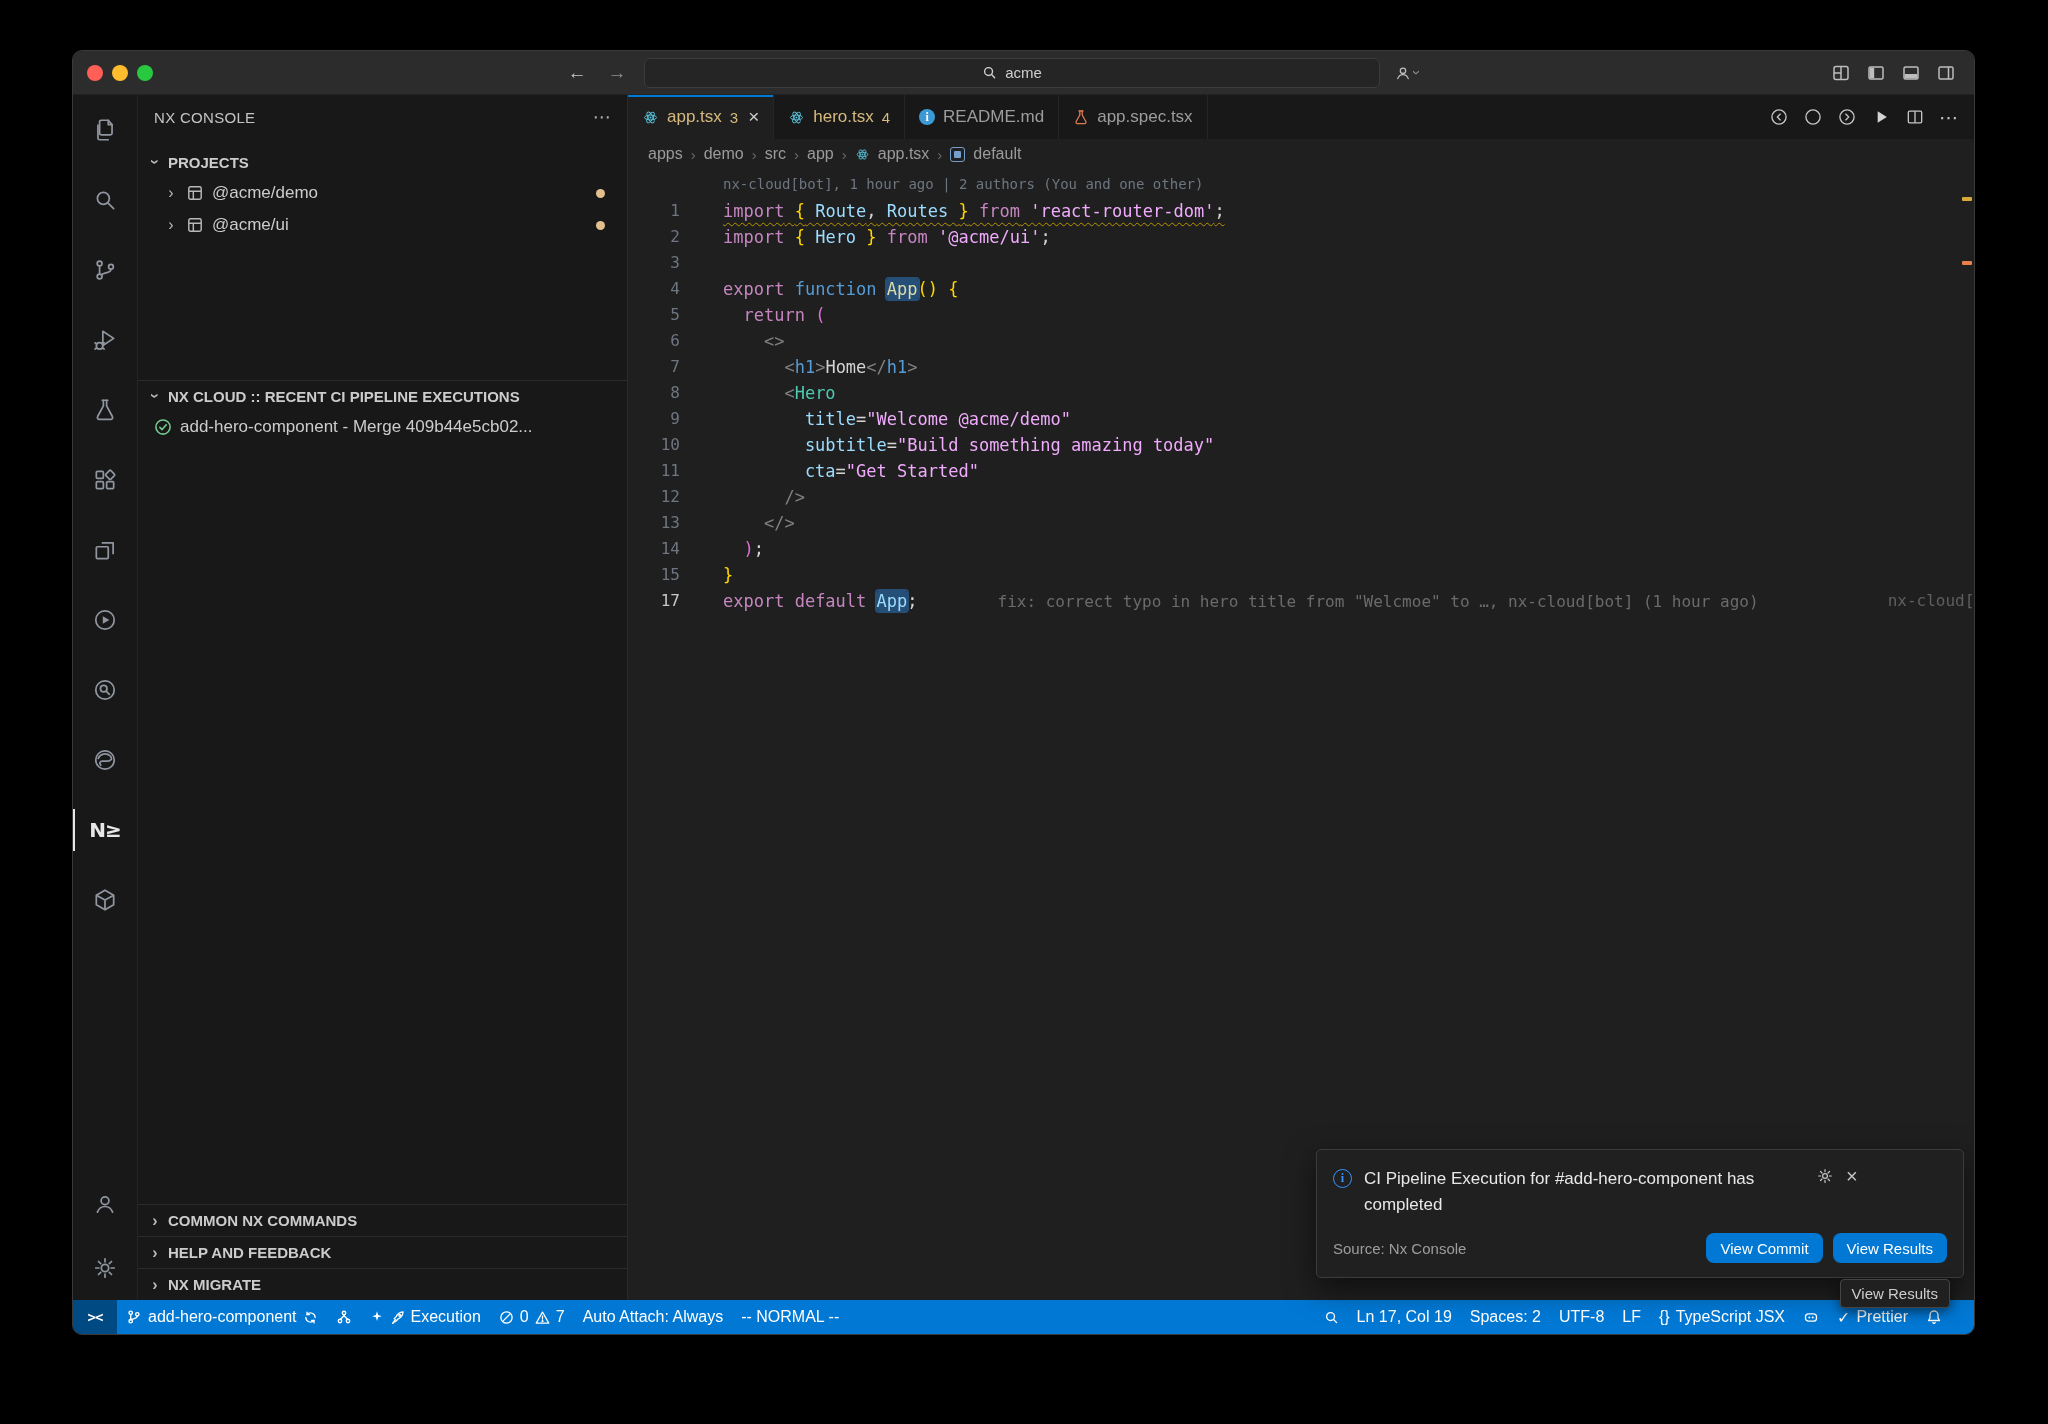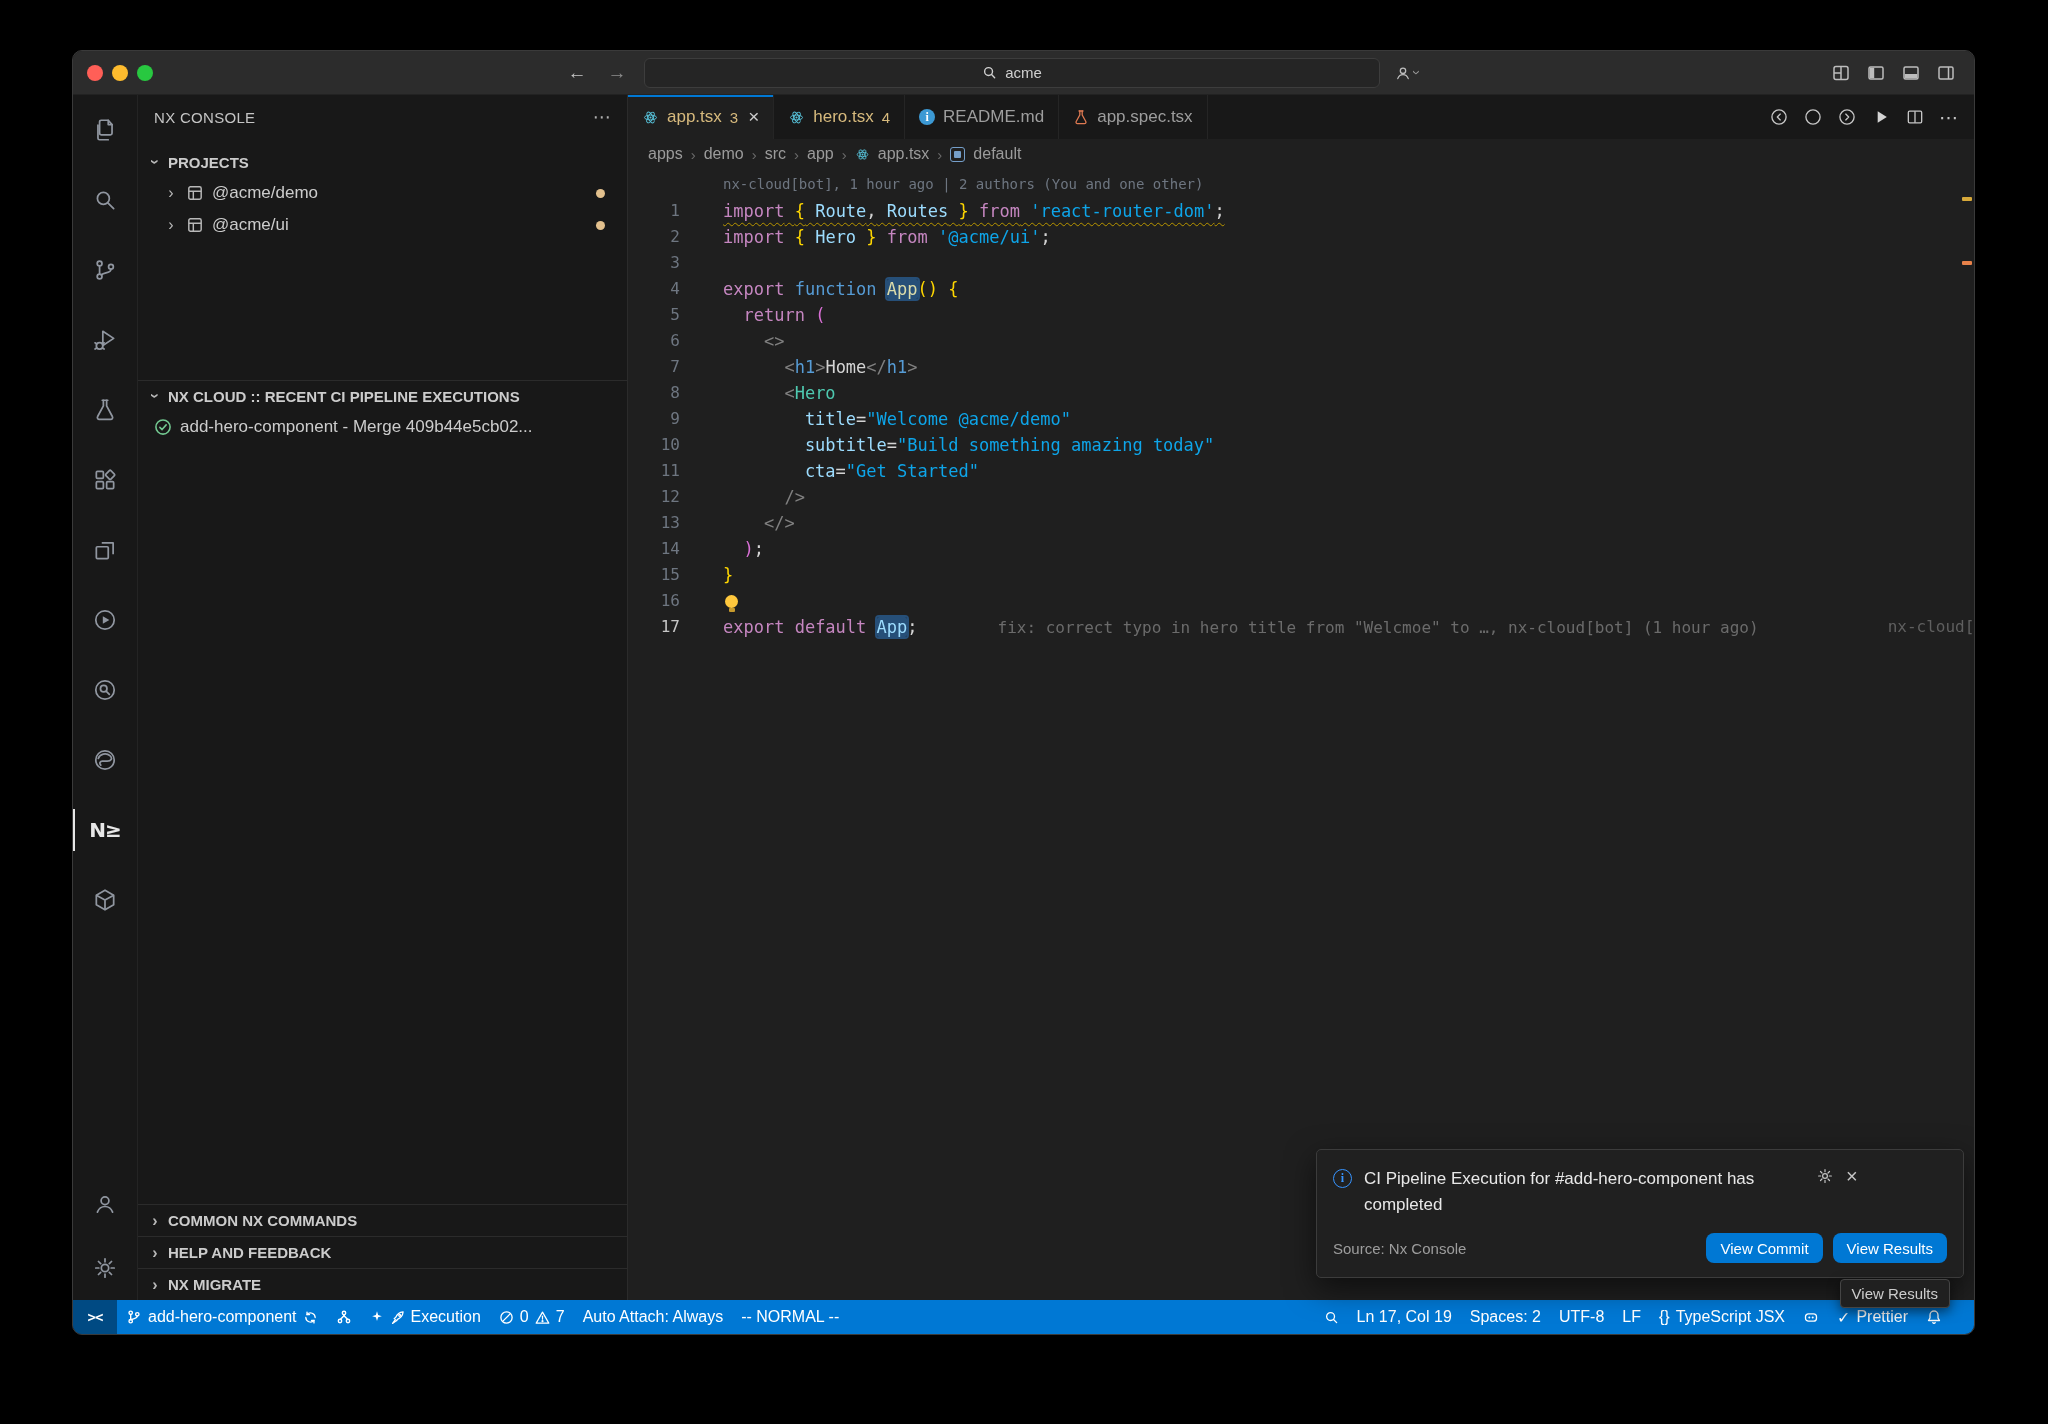--- a/index.html
+++ b/index.html
@@ -74,21 +74,21 @@
   .sym-default::after{content:"";position:absolute;left:3px;top:3px;right:3px;bottom:3px;background:#759fca;border-radius:1px;}
   
   .code{flex:1;min-height:0;position:relative;overflow:hidden;background:#1f1f1f;padding-top:4px;
     font-family:"DejaVu Sans Mono",monospace;font-size:17px;}
   .blame-head{height:22px;line-height:22px;margin:0 0 3px 95px;color:#6e7681;font-size:14px;white-space:pre;}
   .code-line{display:flex;height:26px;line-height:26px;position:relative;white-space:pre;}
   .ln{width:52px;flex:none;text-align:right;color:#6e7681;font-size:16px;}
   .ln.active{color:#c6c6c6;}
   .lc{padding-left:43px;}
   .lc.sq{text-decoration-line:underline;text-decoration-style:wavy;text-decoration-color:#b89500;text-decoration-thickness:1px;text-underline-offset:5px;}
-  .tk-kw{color:#c586c0}.tk-kwb{color:#569cd6}.tk-id{color:#9cdcfe}.tk-fn{color:#dcdcaa}.tk-str{color:#0ea5e9}
+  .tk-kw{color:#c586c0}.tk-kwb{color:#569cd6}.tk-id{color:#9cdcfe}.tk-fn{color:#dcdcaa}.tk-str{color:#f0abfc}
   .tk-tag{color:#569cd6}.tk-comp{color:#4ec9b0}.tk-pn{color:#808080}.tk-fg{color:#d4d4d4}
   .tk-b1{color:#ffd700}.tk-b2{color:#da70d6}
   .tk-hl{background:#264f78;box-shadow:0 0 0 2px #264f78;border-radius:2px;}
   .inline-blame{color:#6b6b6b;margin-left:80px;font-size:16px;}
   .inline-blame-right{position:absolute;right:-10px;top:0;color:#5f5f5f;font-size:16px;}
   .lightbulb{display:inline-block;width:13px;height:13px;border-radius:50%;background:#ffc83d;margin-left:2px;position:relative;top:1px;}
   .lightbulb::after{content:"";position:absolute;left:3.5px;bottom:-4px;width:6px;height:4px;background:#c79a2d;border-radius:1px;}
   .ovr-mark{position:absolute;right:2px;width:10px;height:4px;border-radius:1px;}
   
   .statusbar{height:34px;flex:none;background:var(--accent,#0078d4);display:flex;align-items:center;color:#fff;font-size:16px;}
@@ -443,21 +443,20 @@
               <div class="code-line"><span class="ln">6</span><span class="lc"><span class="tk-pn">    &lt;&gt;</span></span></div>
               <div class="code-line"><span class="ln">7</span><span class="lc"><span class="tk-pn">      &lt;</span><span class="tk-tag">h1</span><span class="tk-pn">&gt;</span><span class="tk-fg">Home</span><span class="tk-pn">&lt;/</span><span class="tk-tag">h1</span><span class="tk-pn">&gt;</span></span></div>
               <div class="code-line"><span class="ln">8</span><span class="lc"><span class="tk-pn">      &lt;</span><span class="tk-comp">Hero</span></span></div>
               <div class="code-line"><span class="ln">9</span><span class="lc"><span class="tk-id">        title</span><span class="tk-fg">=</span><span class="tk-str">"Welcome @acme/demo"</span></span></div>
               <div class="code-line"><span class="ln">10</span><span class="lc"><span class="tk-id">        subtitle</span><span class="tk-fg">=</span><span class="tk-str">"Build something amazing today"</span></span></div>
               <div class="code-line"><span class="ln">11</span><span class="lc"><span class="tk-id">        cta</span><span class="tk-fg">=</span><span class="tk-str">"Get Started"</span></span></div>
               <div class="code-line"><span class="ln">12</span><span class="lc"><span class="tk-pn">      /&gt;</span></span></div>
               <div class="code-line"><span class="ln">13</span><span class="lc"><span class="tk-pn">    &lt;/&gt;</span></span></div>
               <div class="code-line"><span class="ln">14</span><span class="lc"><span class="tk-b2">  )</span><span class="tk-fg">;</span></span></div>
               <div class="code-line"><span class="ln">15</span><span class="lc"><span class="tk-b1">}</span></span></div>
-              <div class="code-line"><span class="ln">16</span><span class="lc"><span class="lightbulb"></span></span></div>
               <div class="code-line"><span class="ln active">17</span><span class="lc"><span class="tk-kw">export</span><span class="tk-kw"> default</span><span class="tk-fg"> </span><span class="tk-id tk-hl">App</span><span class="tk-fg">;</span><span class="inline-blame">fix: correct typo in hero title from "Welcmoe" to …, nx-cloud[bot] (1 hour ago)</span></span><span class="inline-blame-right">nx-cloud[b</span></div>
             </div>
           <div class="ovr-mark" style="top:28px;background:#d7a93a;"></div>
           <div class="ovr-mark" style="top:92px;background:#e8824a;"></div>
         </div>
       </div>
     </div>
 
     <div class="statusbar">
       <div class="sb-left">

